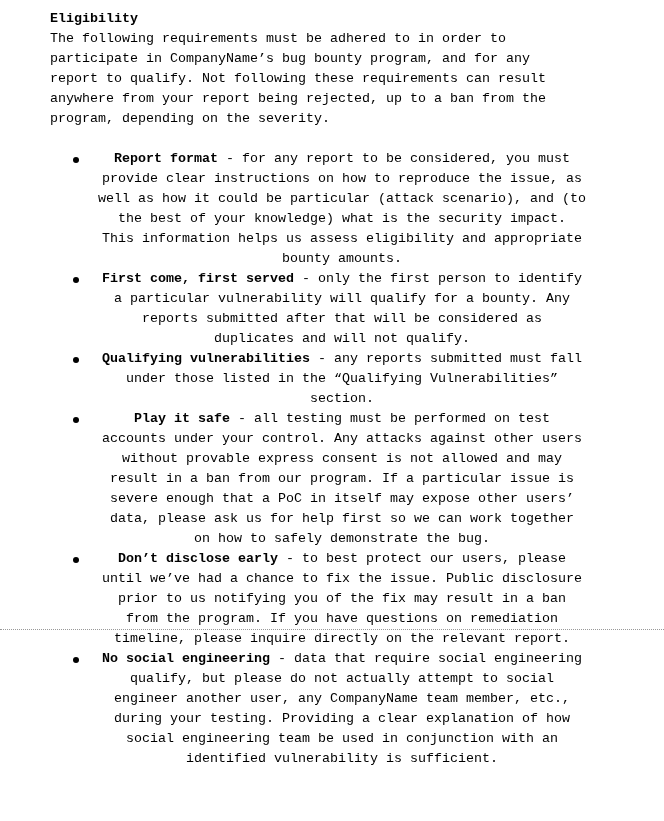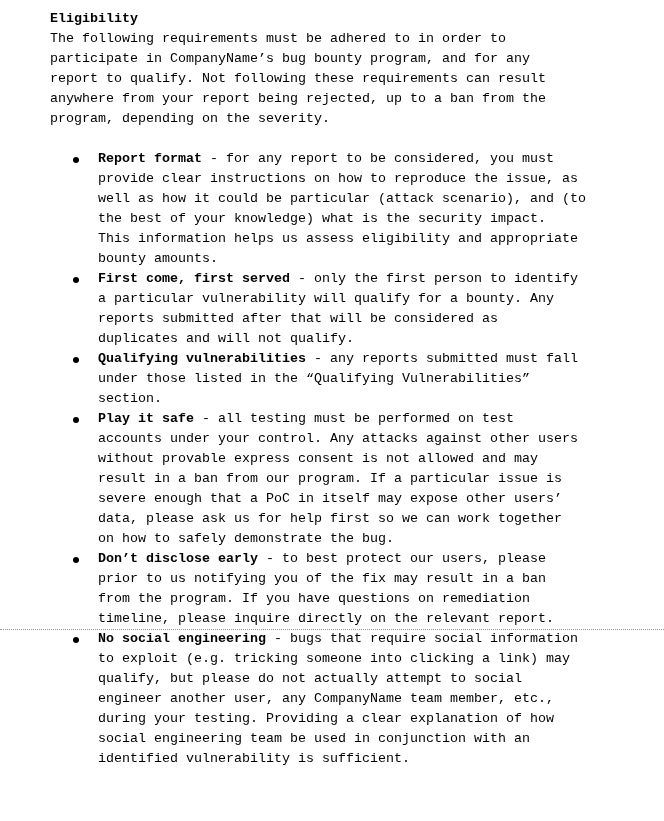--- a/index.html
+++ b/index.html
@@ -3,21 +3,21 @@
 <meta charset="utf-8">
 <style>
   html, body { margin:0; padding:0; background:#ffffff; }
   body { width:664px; height:821px; overflow:hidden; position:relative;
          font-family:"Liberation Mono", "DejaVu Sans Mono", monospace; font-size:13.33px; color:#000; }
   .doc { position:absolute; left:50px; top:9px; }
   .line { height:20px; line-height:20px; white-space:pre; }
   .title { font-weight:bold; }
   .gap { height:20px; }
   .item { position:relative; }
-  .item .line { padding-left:48px; }
+  .item .line { padding-left:48px;text-align:center; }
   .bullet { position:absolute; left:23px; top:8px; width:6px; height:6px; border-radius:50%; background:#000; }
   b { font-weight:bold; }
   .pagebreak { position:absolute; left:0; top:629px; width:664px; height:0; border-top:1px dotted #999; }
 </style>
 </head>
 <body>
 
 <div class="doc">
   <div class="line title">Eligibility</div>
   <div>
@@ -63,29 +63,29 @@
       <div class="line">without provable express consent is not allowed and may</div>
       <div class="line">result in a ban from our program. If a particular issue is</div>
       <div class="line">severe enough that a PoC in itself may expose other users’</div>
       <div class="line">data, please ask us for help first so we can work together</div>
       <div class="line">on how to safely demonstrate the bug.</div>
     </div>
 
     <div class="item">
       <span class="bullet"></span>
       <div class="line"><b>Don’t disclose early</b><span> - to best protect our users, please</span></div>
+      <div class="line">until we’ve had a chance to fix the issue. Public disclosure</div>
       <div class="line">prior to us notifying you of the fix may result in a ban</div>
       <div class="line">from the program. If you have questions on remediation</div>
       <div class="line">timeline, please inquire directly on the relevant report.</div>
     </div>
 
     <div class="item">
       <span class="bullet"></span>
-      <div class="line"><b>No social engineering</b><span> - bugs that require social information</span></div>
-      <div class="line">to exploit (e.g. tricking someone into clicking a link) may</div>
+      <div class="line"><b>No social engineering</b><span> - data that require social engineering</span></div>
       <div class="line">qualify, but please do not actually attempt to social</div>
       <div class="line">engineer another user, any CompanyName team member, etc.,</div>
       <div class="line">during your testing. Providing a clear explanation of how</div>
       <div class="line">social engineering team be used in conjunction with an</div>
       <div class="line">identified vulnerability is sufficient.</div>
     </div>
   </div>
 </div>
 
 <div class="pagebreak"></div>

